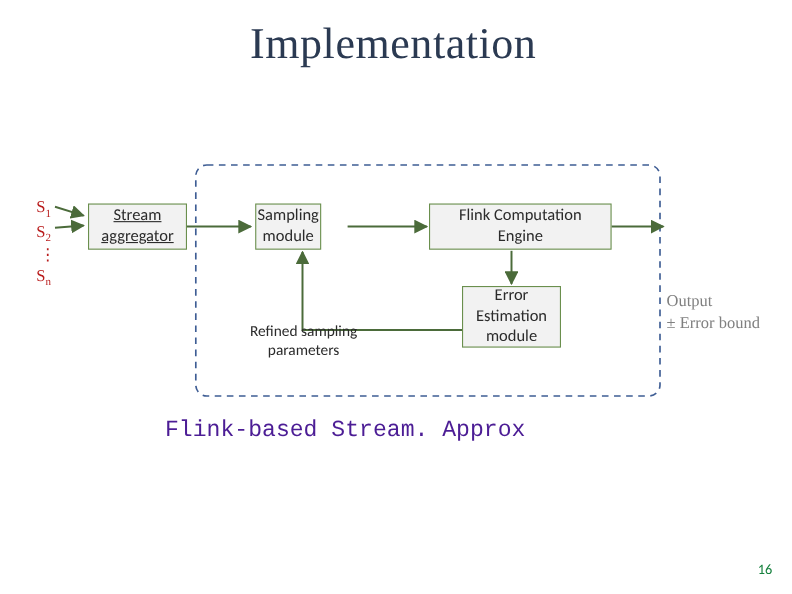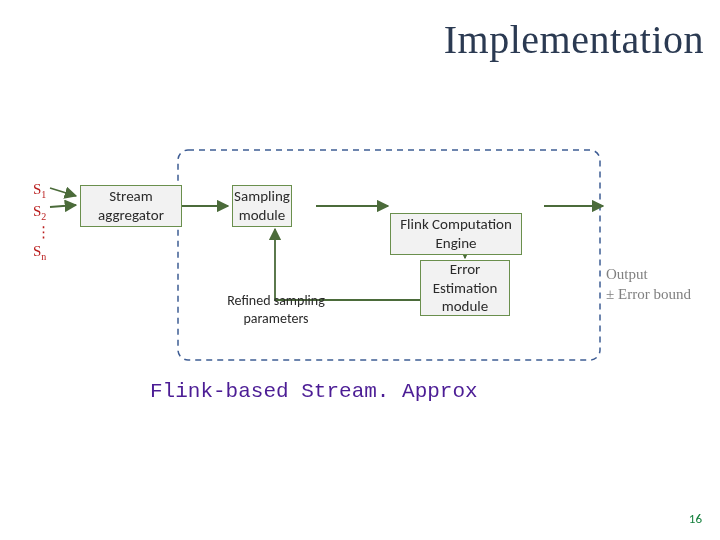--- a/index.html
+++ b/index.html
@@ -10,22 +10,22 @@
     background: #ffffff;
     font-family: "Times New Roman", Georgia, serif;
     color: #2e2e2e;
     position: relative;
     overflow: hidden;
   }
   .title {
     position: absolute;
     top: 16px;
     left: 0;
-    right: 16px;
-    text-align: right;
+    right: 5px;
+    text-align: center;
     font-size: 40px;
     color: #2b3a52;
     letter-spacing: 0.5px;
   }
   .svgwrap {
     position: absolute;
     left: 0;
     top: 0;
   }
   .box {
@@ -114,29 +114,29 @@
   <path d="M 420 300 L 275 300 L 275 229" fill="none" stroke="#4b6b3a" stroke-width="1.8" marker-end="url(#arrowhead)"></path>
 </svg>
 
 <div class="streams">
   <div><span>S</span><sub>1</sub></div>
   <div><span>S</span><sub>2</sub></div>
   <div style="padding-left:3px;">⋮</div>
   <div><span>S</span><sub>n</sub></div>
 </div>
 
-<div class="box" style="left:80px;  top:185px; width:102px;  height:42px;">
+<div class="box" style="left:80px;  top:185px; width:90px;  height:42px;text-decoration:underline;">
     <span style="white-space:pre-line;">Stream
 aggregator</span>
   </div>
 <div class="box" style="left:232px; top:185px; width:60px;  height:42px;">
     <span style="white-space:pre-line;">Sampling
 module</span>
   </div>
-<div class="box" style="left:390px; top:185px; width:132px; height:42px;margin-top:28px;">
+<div class="box" style="left:390px; top:185px; width:166px; height:42px;">
     <span style="white-space:pre-line;">Flink Computation
 Engine</span>
   </div>
 <div class="box" style="left:420px; top:260px; width:90px;  height:56px;">
     <span style="white-space:pre-line;">Error
 Estimation
 module</span>
   </div>
 
 <div class="feedback-label" style="left:206px; top:292px;">

